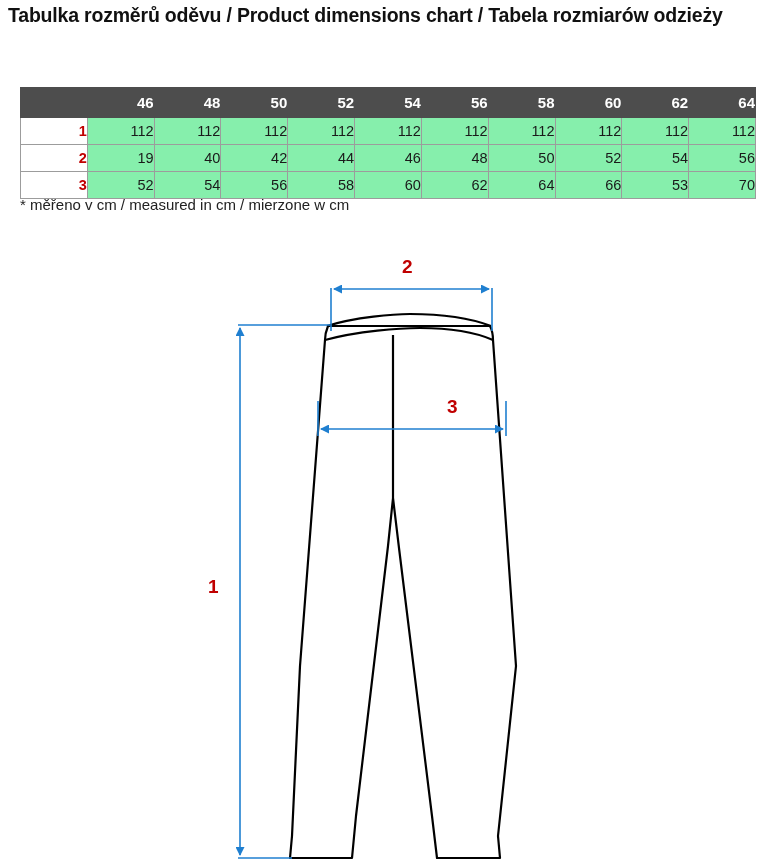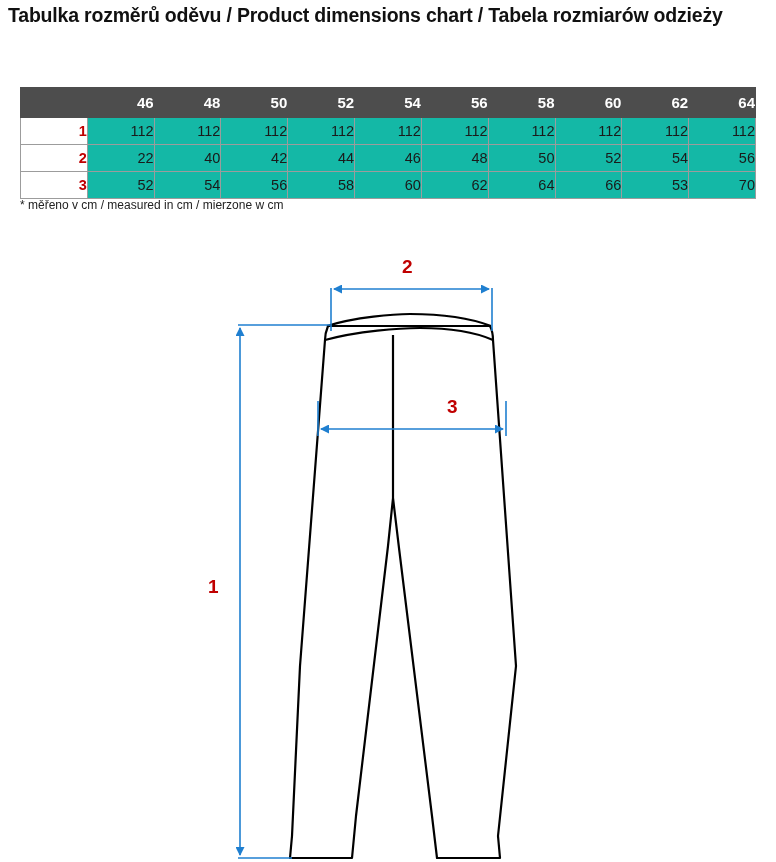--- a/index.html
+++ b/index.html
@@ -60,27 +60,27 @@
     border: 1px solid #4d4d4d;
   }
   table.size-table tbody th.rowhead {
     color: #c00000;
     font-weight: 700;
     background: #ffffff;
     font-size: 14.5px;
   }
   table.size-table tbody td {
     color: #1a1a1a;
-    background: #14b8a6;
+    background: #86efac;
   }
   .notes {
     position: absolute;
     left: 20px;
     top: 198px;
-    font-size: 12px;
+    font-size: 15px;
     color: #222222;
     line-height: 14px;
   }
   .notes div {
     white-space: nowrap;
   }
   .figure {
     position: absolute;
     left: 0;
     top: 236px;
@@ -129,21 +129,21 @@
         <td>112</td>
         <td>112</td>
         <td>112</td>
         <td>112</td>
         <td>112</td>
         <td>112</td>
         <td>112</td>
       </tr>
       <tr>
         <th class="rowhead">2</th>
-        <td>22</td>
+        <td>19</td>
         <td>40</td>
         <td>42</td>
         <td>44</td>
         <td>46</td>
         <td>48</td>
         <td>50</td>
         <td>52</td>
         <td>54</td>
         <td>56</td>
       </tr>

